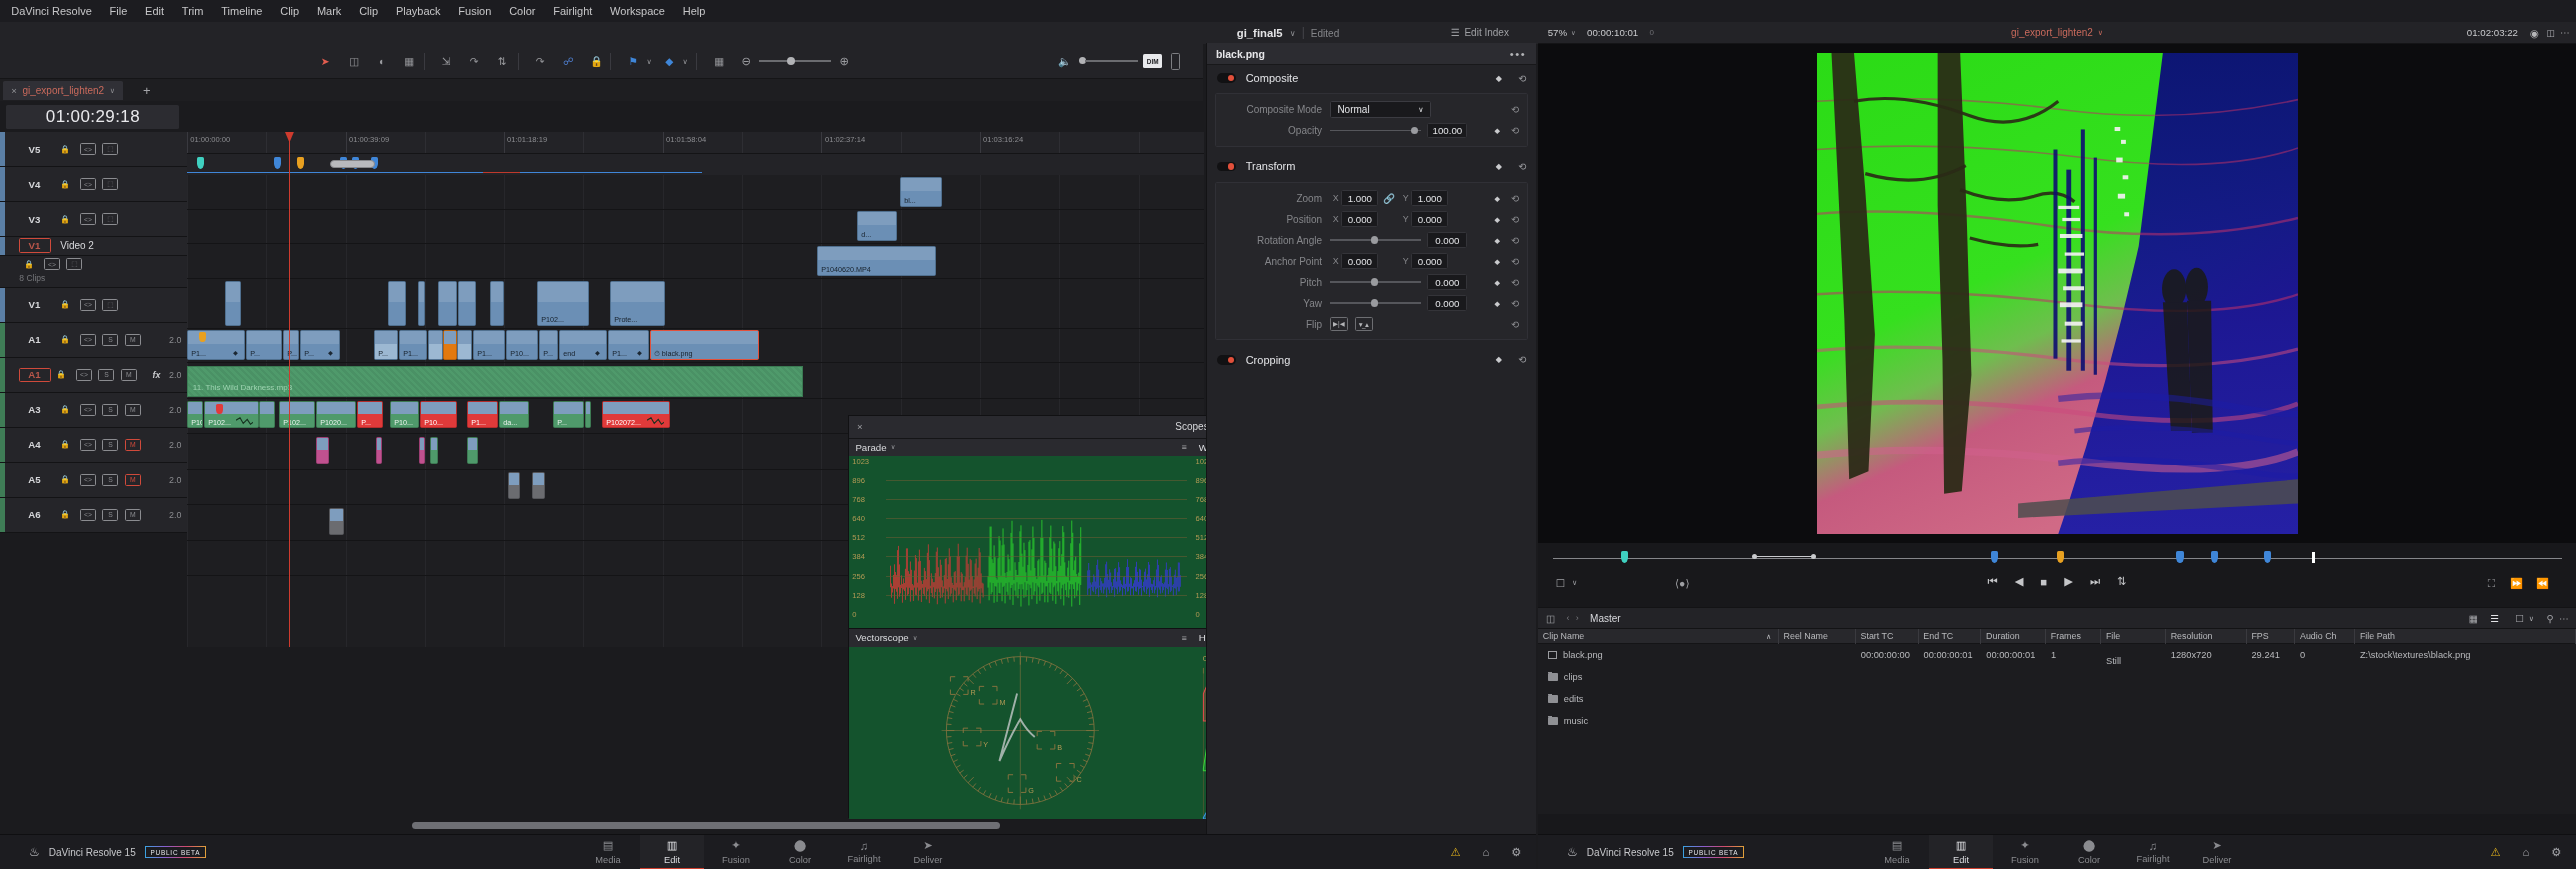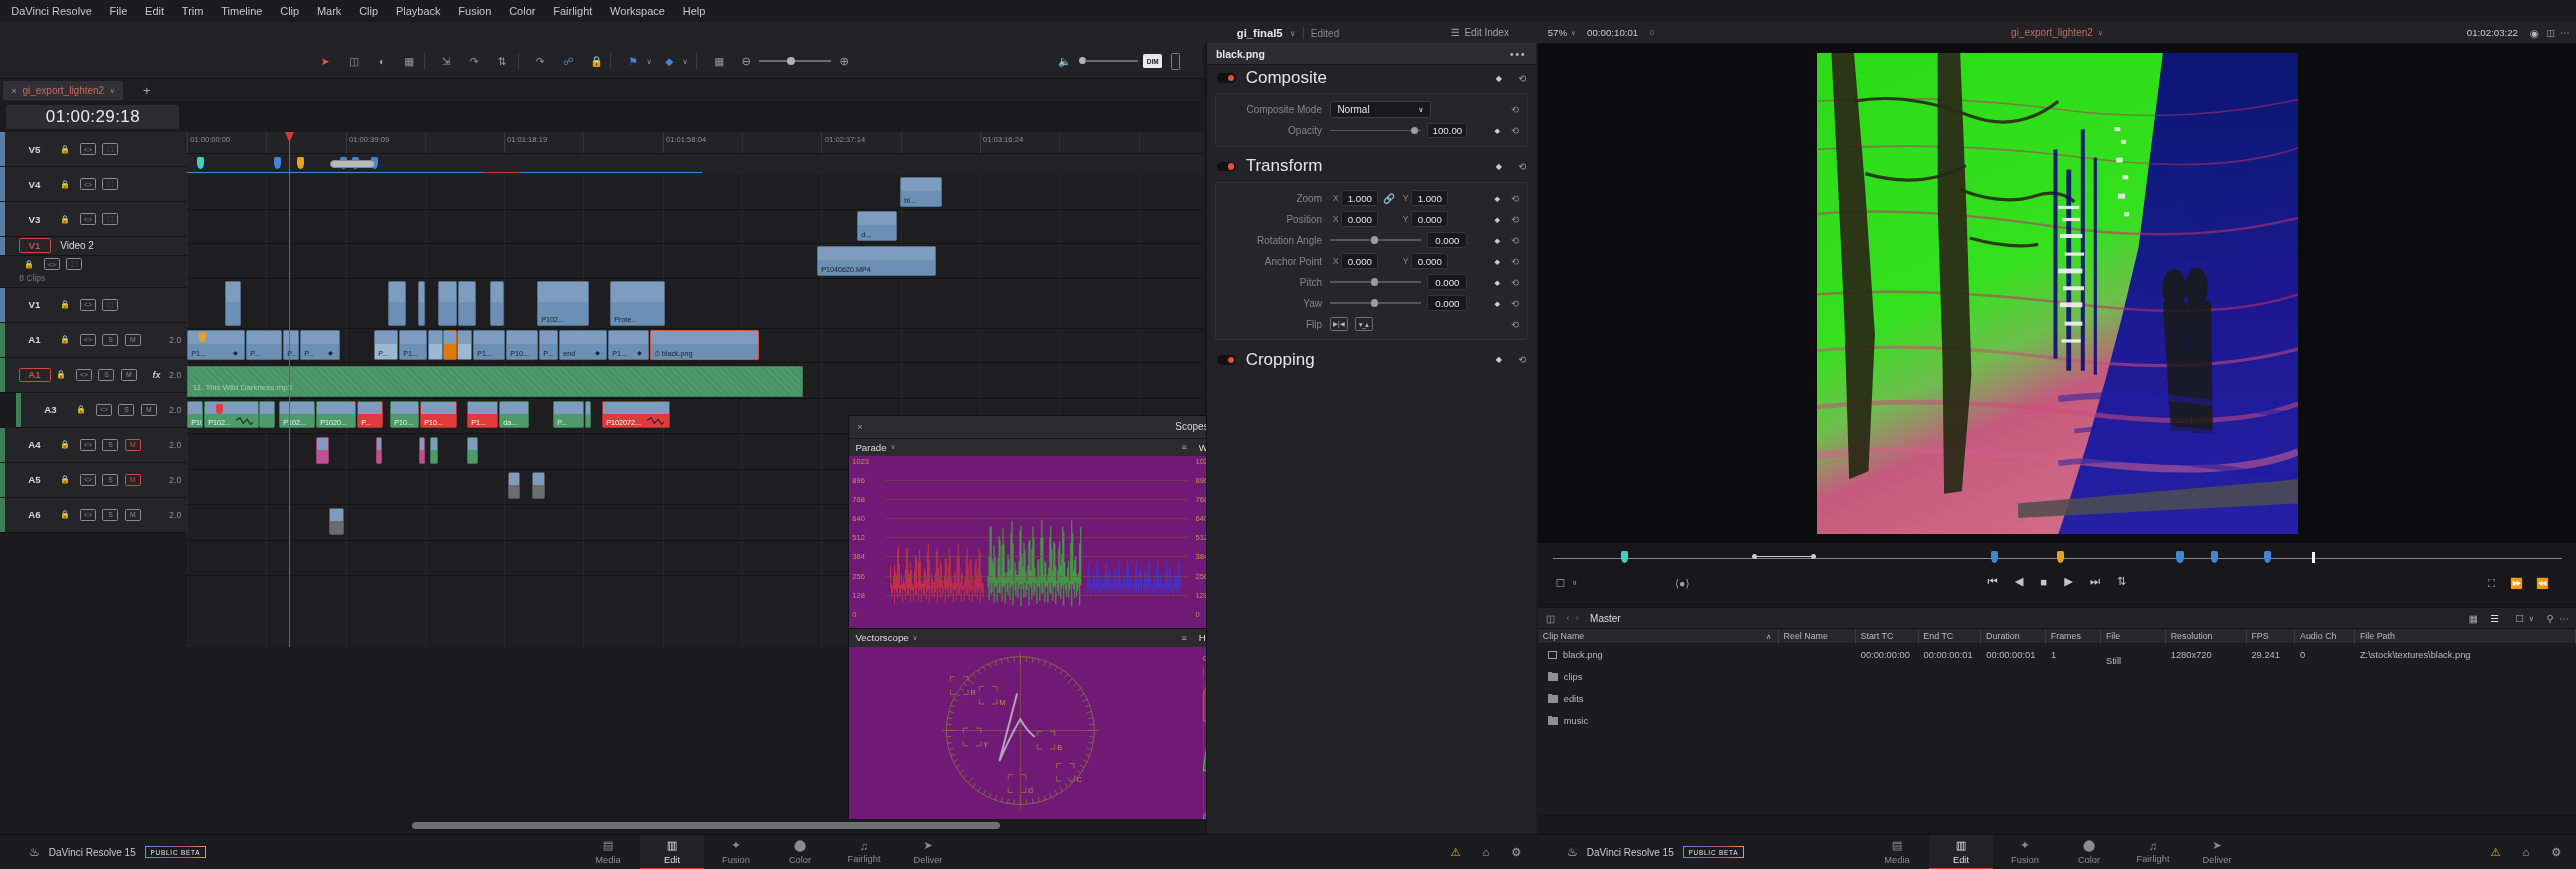--- a/index.html
+++ b/index.html
@@ -119,37 +119,37 @@
   .scopes-hdr .vb{ position:absolute; top:4px; width:16px; height:13.7px; color:#9a9b9f;
      display:flex; align-items:center; justify-content:center; }
   .scopegrid{ position:relative; width:100%; height:380px; display:grid;
      grid-template-columns:1fr 1fr; grid-template-rows:1fr 1fr; gap:0.8px; background:#111113; }
   .scope{ background:#0b0b0d; position:relative; overflow:hidden; }
   .scope-hdr{ height:17.7px; background:#2a2a2f; display:flex; align-items:center;
      position:relative; }
   .scope-hdr .t{ font-size:9.7px; color:#dcdde0; padding-left:6.4px; }
   .scope-hdr .cv{ font-size:6.4px; color:#9a9b9f; padding-left:4px; }
   .scope-hdr .set{ position:absolute; right:4.8px; font-size:8.9px; color:#9a9b9f; }
-  .scope-body{ position:absolute; left:0; right:0; top:17.7px; bottom:0; background:#701a75; }
+  .scope-body{ position:absolute; left:0; right:0; top:17.7px; bottom:0; background:#14532d; }
   .scaleLbl{ position:absolute; right:1.6px; font-size:7.6px; color:#b39a55; transform:translateY(-50%); }
   .hline{ position:absolute; left:0; right:0; height:0.8px; background:#6d5c33; }
 
   
   .inspector{ position:absolute; left:1206px; top:43px; width:330px; height:791px;
       background:#232327; border-left:0.8px solid #131315; }
   .insp-hdr{ height:22px; background:#2c2c31; display:flex; align-items:center;
       position:relative; border-bottom:0.8px solid #18181a; }
   .insp-hdr .t{ font-size:10.5px; color:#e6e6e9; padding-left:8.9px; font-weight:bold; }
   .insp-hdr .dots{ position:absolute; right:9.7px; color:#b3b4b7; font-size:11.3px; letter-spacing:1.6px; }
   .sect{ }
   .sect-hdr{ height:26px; display:flex; align-items:center; position:relative; padding-left:9.7px; }
   .toggle{ width:19.3px; height:9.7px; border-radius:5.6px; background:#111113; position:relative; }
   .toggle i{ position:absolute; right:1.6px; top:1.6px; width:6.4px; height:6.4px; border-radius:50%;
      background:#e2503b; }
-  .sect-hdr .st{ font-size:17px; color:#e3e4e7; padding-left:9.7px; }
+  .sect-hdr .st{ font-size:11px; color:#e3e4e7; padding-left:9.7px; }
   .kfd{ position:absolute; right:34px; color:#c9cacd; font-size:8px; }
   .rst{ position:absolute; right:9.7px; color:#9a9b9f; font-size:9.7px; }
   .panel{ margin:2.4px 8px 6.4px 8px; border:0.8px solid #303036; border-radius:1.6px;
       background:#26262a; padding:4.8px 0; }
   .row{ height:21px; display:flex; align-items:center; position:relative; padding-right:6.4px; }
   .rl{ width:114px; text-align:right; font-size:10px; color:#85868a; padding-right:8px; }
   .xl{ font-size:8.9px; color:#85868a; width:11.3px; text-align:center; }
   .fld{ background:#19191c; border:0.8px solid #343439; border-radius:1.6px; height:15.3px;
      display:flex; align-items:center; justify-content:center; font-size:9.7px; color:#e3e4e7; }
   .fld.w50{ width:40px; } .fld.w46{ width:37px; }
@@ -382,21 +382,21 @@
         <div class="thdr" style="height: 35px;">
           <div class="cbar" style="background:#3f7d56"></div>
           <div class="lbl box">A1</div>
           <div class="ticon">🔒</div>
           <div class="ticon bx">&lt;&gt;</div>
           <div class="ticon bx">S</div>
           <div class="ticon bx">M</div>
           <div class="tfx">fx</div>
           <div class="tnum">2.0</div>
         </div>
-        <div class="thdr" style="height: 35px; margin-left: 16px;">
+        <div class="thdr" style="height: 35px;">
           <div class="cbar" style="background:#3f7d56"></div>
           <div class="lbl">A3</div>
           <div class="ticon">🔒</div>
           <div class="ticon bx">&lt;&gt;</div>
           <div class="ticon bx">S</div>
           <div class="ticon bx">M</div>
           <div class="tnum">2.0</div>
         </div>
         <div class="thdr" style="height: 35px;">
           <div class="cbar" style="background:#3f7d56"></div>

